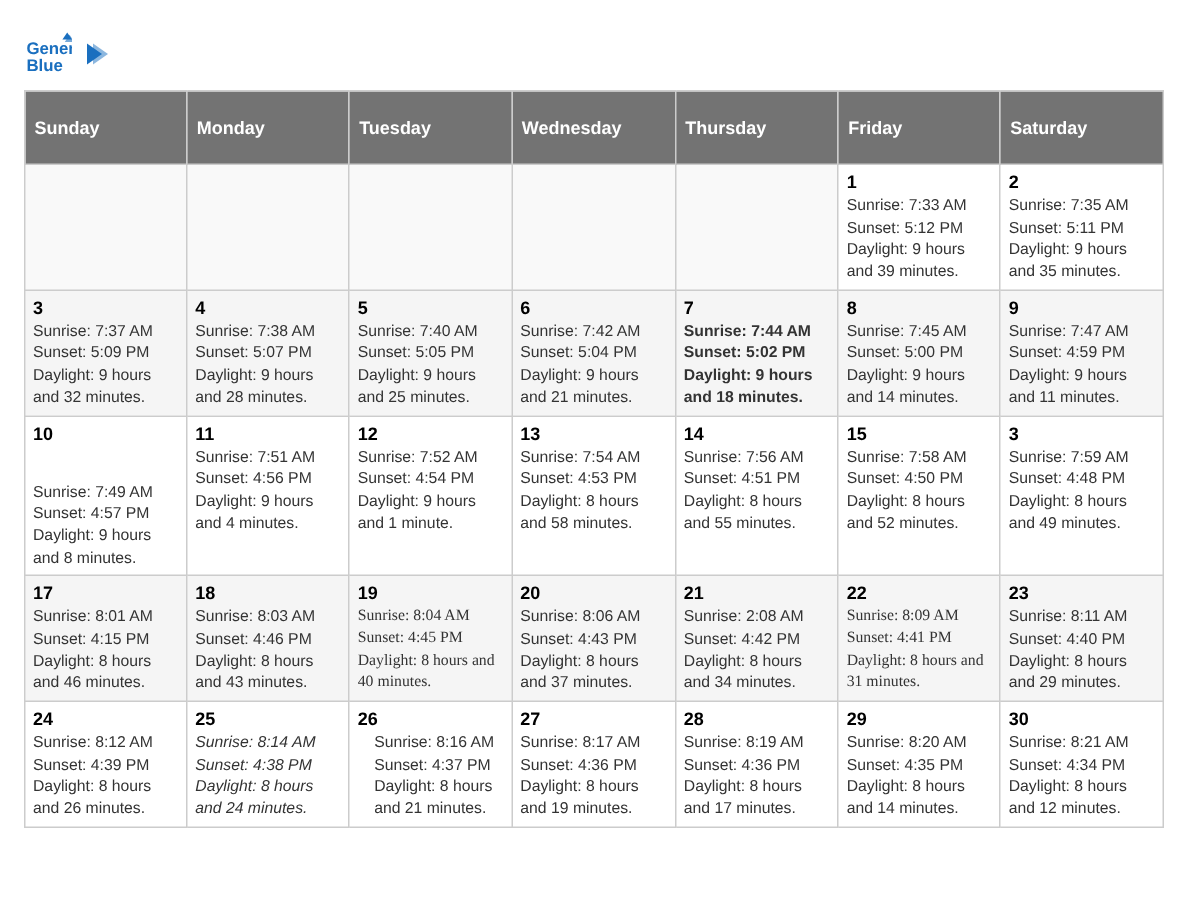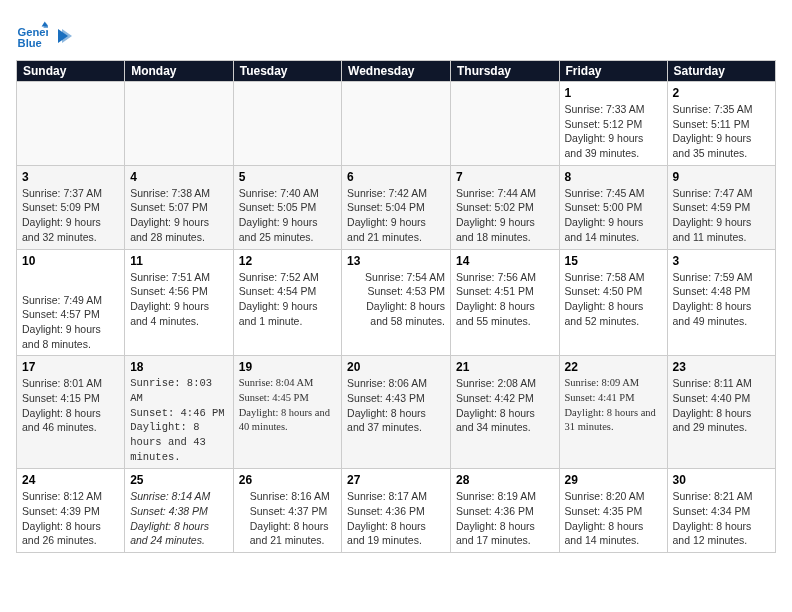--- a/index.html
+++ b/index.html
@@ -37,24 +37,24 @@
     .location {
       font-size: 15px;
       color: #555;
     }
     .calendar {
       width: 100%;
       border-collapse: collapse;
       font-size: 11px;
     }
     .calendar th {
-      background-color: #0f172a;
+      background-color: #737373;
       color: #fff;
       text-align: left;
-      padding: 3px 6px;
+      padding: 17px 6px;
       font-size: 12px;
       border: 1px solid #ccc;
     }
     .calendar td {
       vertical-align: top;
       border: 1px solid #ccc;
       padding: 4px 5px;
       width: 110px;
       min-height: 70px;
       background: #fff;
@@ -160,21 +160,21 @@
 Daylight: 9 hours and 25 minutes.</div>
         </td>
         <td>
           <span class="day-num">6</span>
           <div class="day-info" style="white-space: pre-line;">Sunrise: 7:42 AM
 Sunset: 5:04 PM
 Daylight: 9 hours and 21 minutes.</div>
         </td>
         <td>
           <span class="day-num">7</span>
-          <div class="day-info" style="white-space: pre-line;">Sunrise: 7:44 AM
+          <div class="day-info" style="white-space: pre-line; font-weight: bold;">Sunrise: 7:44 AM
 Sunset: 5:02 PM
 Daylight: 9 hours and 18 minutes.</div>
         </td>
         <td>
           <span class="day-num">8</span>
           <div class="day-info" style="white-space: pre-line;">Sunrise: 7:45 AM
 Sunset: 5:00 PM
 Daylight: 9 hours and 14 minutes.</div>
         </td>
         <td>
@@ -198,21 +198,21 @@
 Daylight: 9 hours and 4 minutes.</div>
         </td>
         <td>
           <span class="day-num">12</span>
           <div class="day-info" style="white-space: pre-line;">Sunrise: 7:52 AM
 Sunset: 4:54 PM
 Daylight: 9 hours and 1 minute.</div>
         </td>
         <td>
           <span class="day-num">13</span>
-          <div class="day-info" style="white-space: pre-line; text-align: right;">Sunrise: 7:54 AM
+          <div class="day-info" style="white-space: pre-line;">Sunrise: 7:54 AM
 Sunset: 4:53 PM
 Daylight: 8 hours and 58 minutes.</div>
         </td>
         <td>
           <span class="day-num">14</span>
           <div class="day-info" style="white-space: pre-line;">Sunrise: 7:56 AM
 Sunset: 4:51 PM
 Daylight: 8 hours and 55 minutes.</div>
         </td>
         <td>
@@ -230,21 +230,21 @@
       </tr>
       <tr>
         <td>
           <span class="day-num">17</span>
           <div class="day-info" style="white-space: pre-line;">Sunrise: 8:01 AM
 Sunset: 4:15 PM
 Daylight: 8 hours and 46 minutes.</div>
         </td>
         <td>
           <span class="day-num">18</span>
-          <div class="day-info" style="white-space: pre-line; font-family: Liberation Mono, monospace;">Sunrise: 8:03 AM
+          <div class="day-info" style="white-space: pre-line;">Sunrise: 8:03 AM
 Sunset: 4:46 PM
 Daylight: 8 hours and 43 minutes.</div>
         </td>
         <td>
           <span class="day-num">19</span>
           <div class="day-info" style="white-space: pre-line; font-family: Liberation Serif, serif;">Sunrise: 8:04 AM
 Sunset: 4:45 PM
 Daylight: 8 hours and 40 minutes.</div>
         </td>
         <td>

